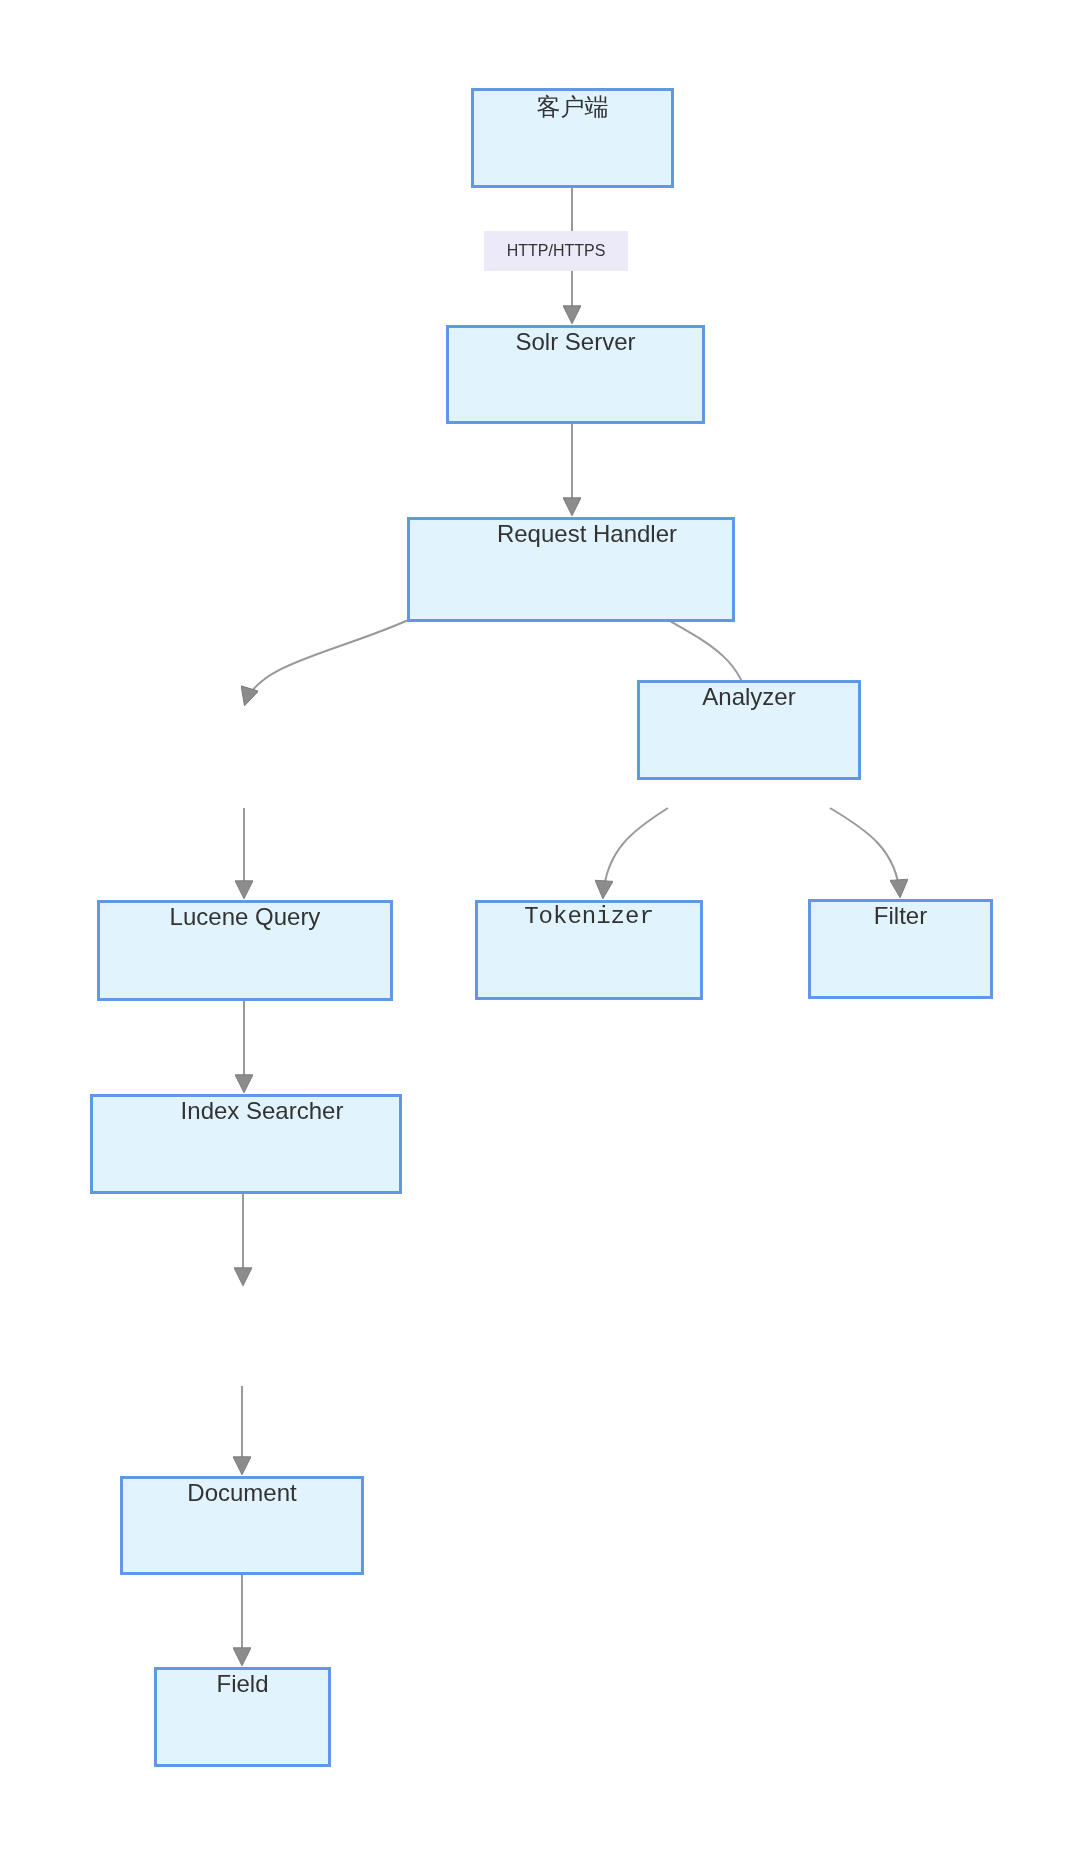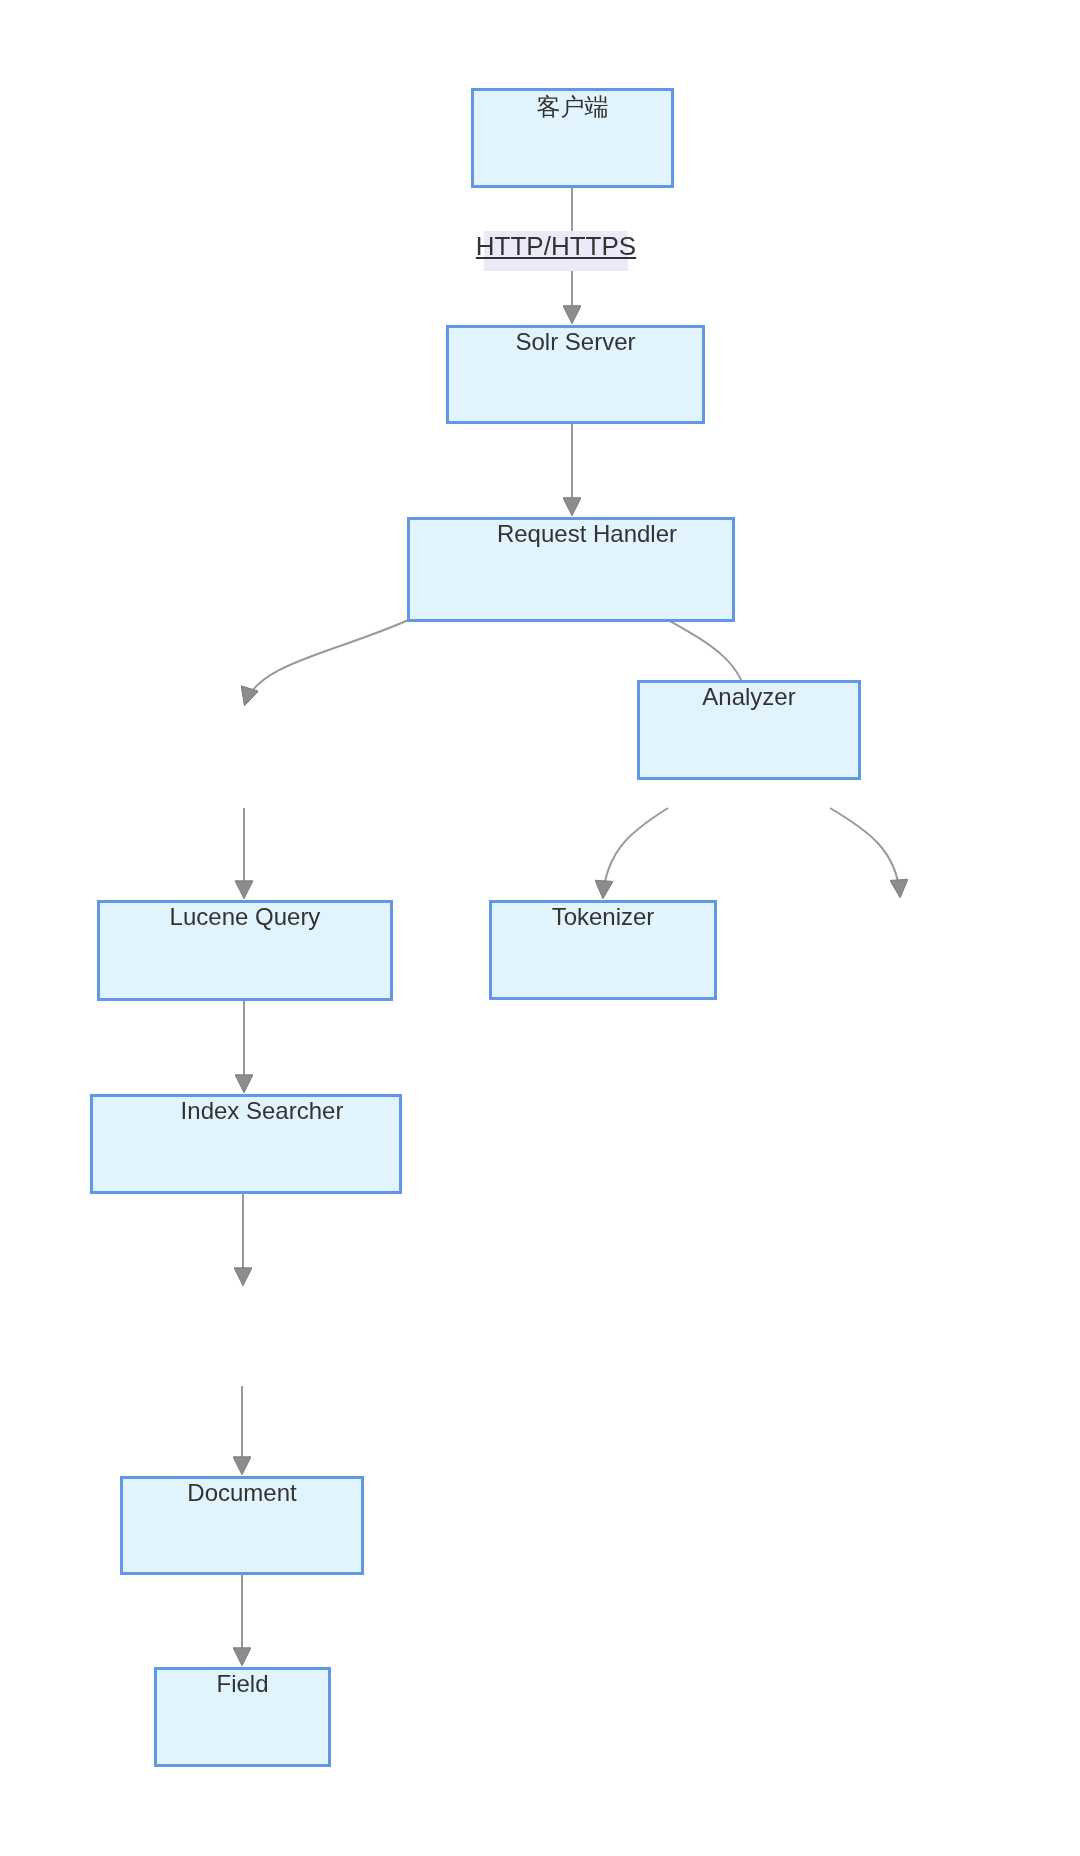--- a/index.html
+++ b/index.html
@@ -43,26 +43,25 @@
     align-items: flex-start;
     justify-content: center;
     font-size: 24px;
     text-align: center;
     white-space: nowrap;
   }
   .edge-label {
     position: absolute;
     background: var(--edge-label-bg);
     color: var(--edge-label-text);
-    font-size: 26px;
+    font-size: 16px;
     display: flex;
-    align-items: flex-start;
+    align-items: center;
     justify-content: center;
     white-space: nowrap;
-    text-decoration: underline;
   }
 </style>
 </head>
 <body>
 
 <div id="canvas">
 
   <svg id="edges" viewBox="0 0 1080 1856" xmlns="http://www.w3.org/2000/svg">
     <defs>
       <marker id="arrow" viewBox="0 0 10 10" refX="9" refY="5" markerWidth="10" markerHeight="9" orient="auto" markerUnits="strokeWidth">
@@ -100,24 +99,27 @@
 
 
   <div class="node" style="left:637px; top:680px; width:224px; height:100px;">
     <span>Analyzer</span>
   </div>
 
   <div class="node" style="left:97px; top:900px; width:296px; height:101px;">
     <span>Lucene Query</span>
   </div>
 
-  <div class="node" style="left:489px; top:900px; width:228px; height:100px;">
+  <div class="node" style="left:475px; top:900px; width:228px; height:100px;font-family:Liberation Mono, monospace;">
     <span>Tokenizer</span>
   </div>
 
+  <div class="node" style="left:808px; top:899px; width:185px; height:100px;">
+    <span>Filter</span>
+  </div>
 
   <div class="node" style="left:90px; top:1094px; width:312px; height:100px;padding-left:32px;">
     <span>Index Searcher</span>
   </div>
 
 
   <div class="node" style="left:120px; top:1476px; width:244px; height:99px;">
     <span>Document</span>
   </div>
 

